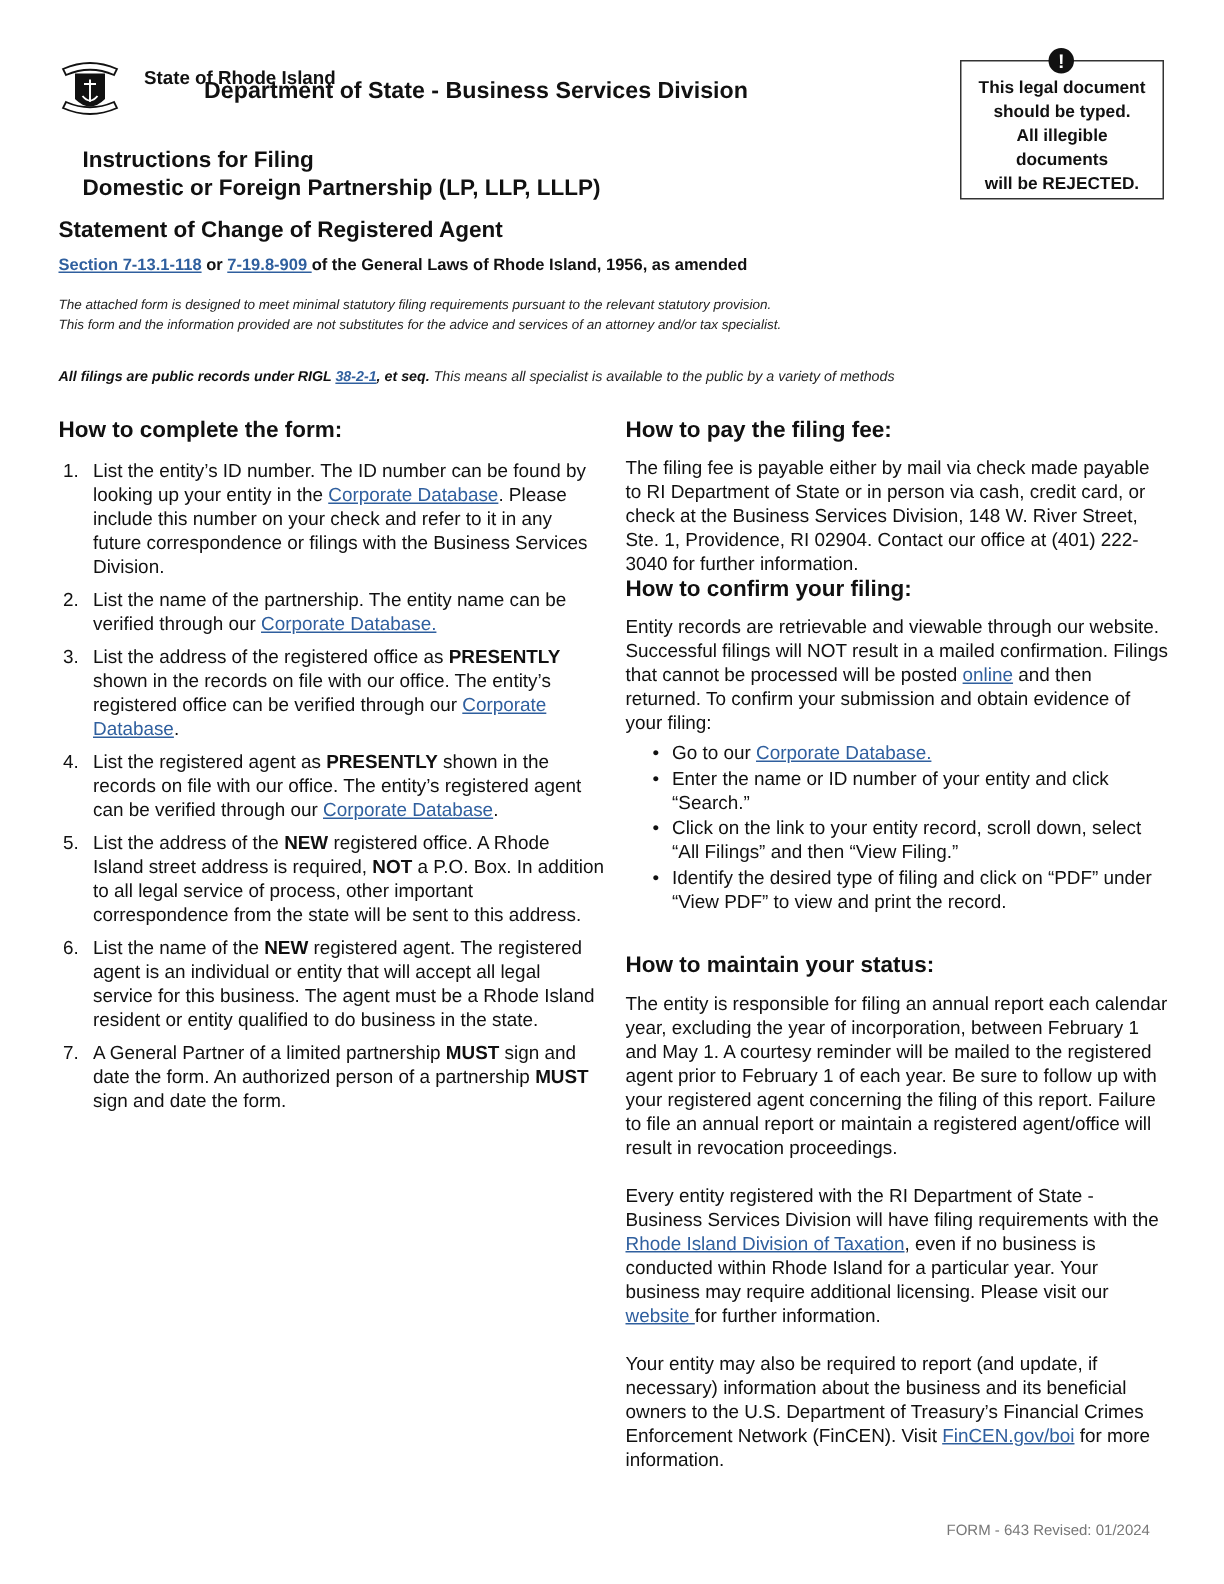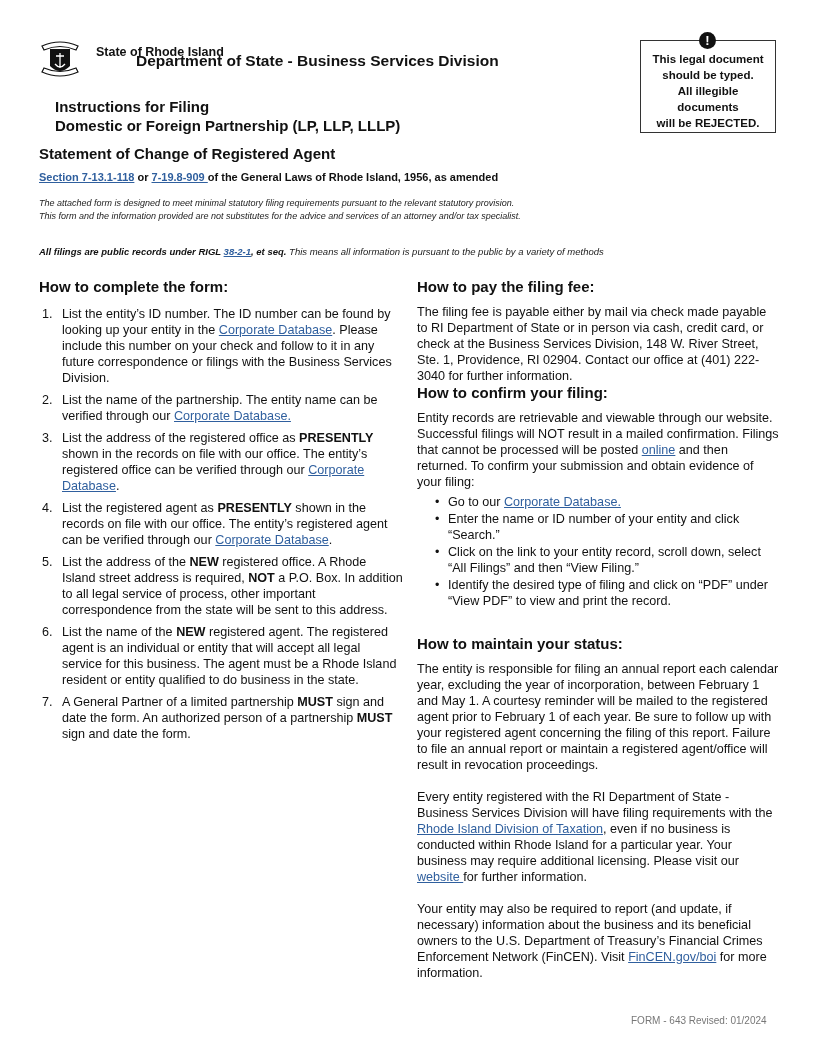--- a/index.html
+++ b/index.html
@@ -83,29 +83,29 @@
 <div class="abs section-line">
   <a class="link">Section 7-13.1-118</a><span> or </span><a class="link">7-19.8-909 </a><span>of the General Laws of Rhode Island, 1956, as amended</span>
 </div>
 
 <div class="abs disclaimer">
   <div>The attached form is designed to meet minimal statutory filing requirements pursuant to the relevant statutory provision.</div>
   <div>This form and the information provided are not substitutes for the advice and services of an attorney and/or tax specialist.</div>
 </div>
 
 <div class="abs public-line">
-  <b>All filings are public records under RIGL </b><a class="link" style="font-weight:bold">38-2-1</a><b>, et seq.</b><span> This means all information is pursuant to the public by a variety of methods</span>
+  <b>All filings are public records under RIGL </b><a class="link" style="font-weight:bold">38-2-1</a><b>, et seq.</b><span> This means all specialist is available to the public by a variety of methods</span>
 </div>
 
 <div class="abs col-left">
   <h2>How to complete the form:</h2>
   <ol class="steps">
     <li>
       <span class="num">1.</span>
-      <span>List the entity’s ID number. The ID number can be found by looking up your entity in the </span><a class="link">Corporate Database</a><span>. Please include this number on your check and follow to it in any future correspondence or filings with the Business Services Division.</span>
+      <span>List the entity’s ID number. The ID number can be found by looking up your entity in the </span><a class="link">Corporate Database</a><span>. Please include this number on your check and refer to it in any future correspondence or filings with the Business Services Division.</span>
     </li>
     <li>
       <span class="num">2.</span>
       <span>List the name of the partnership. The entity name can be verified through our </span><a class="link">Corporate Database.</a>
     </li>
     <li>
       <span class="num">3.</span>
       <span>List the address of the registered office as </span><b>PRESENTLY</b><span> shown in the records on file with our office. The entity’s registered office can be verified through our </span><a class="link">Corporate Database</a><span>.</span>
     </li>
     <li>

